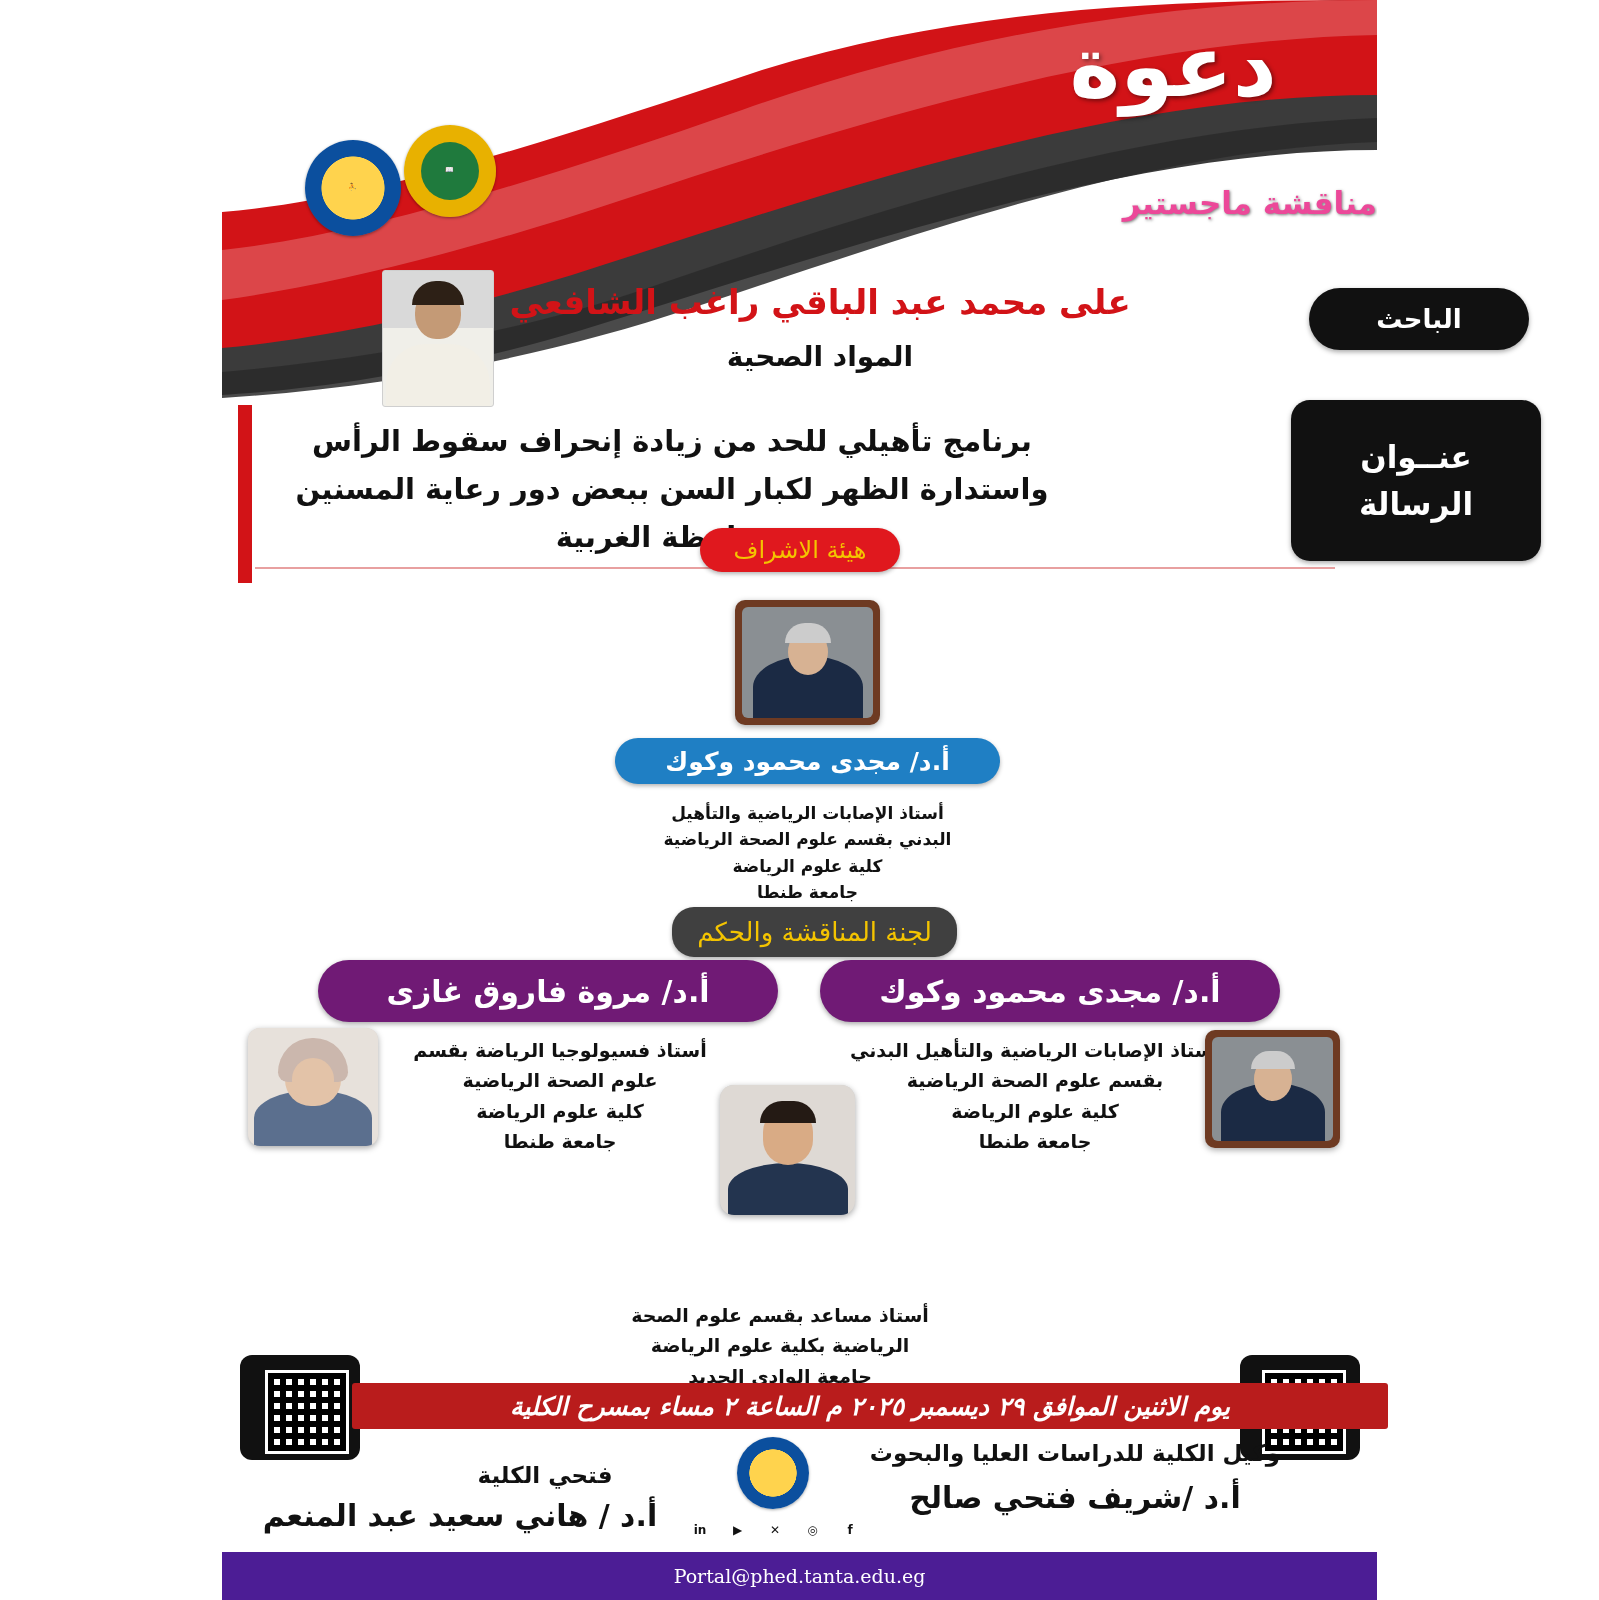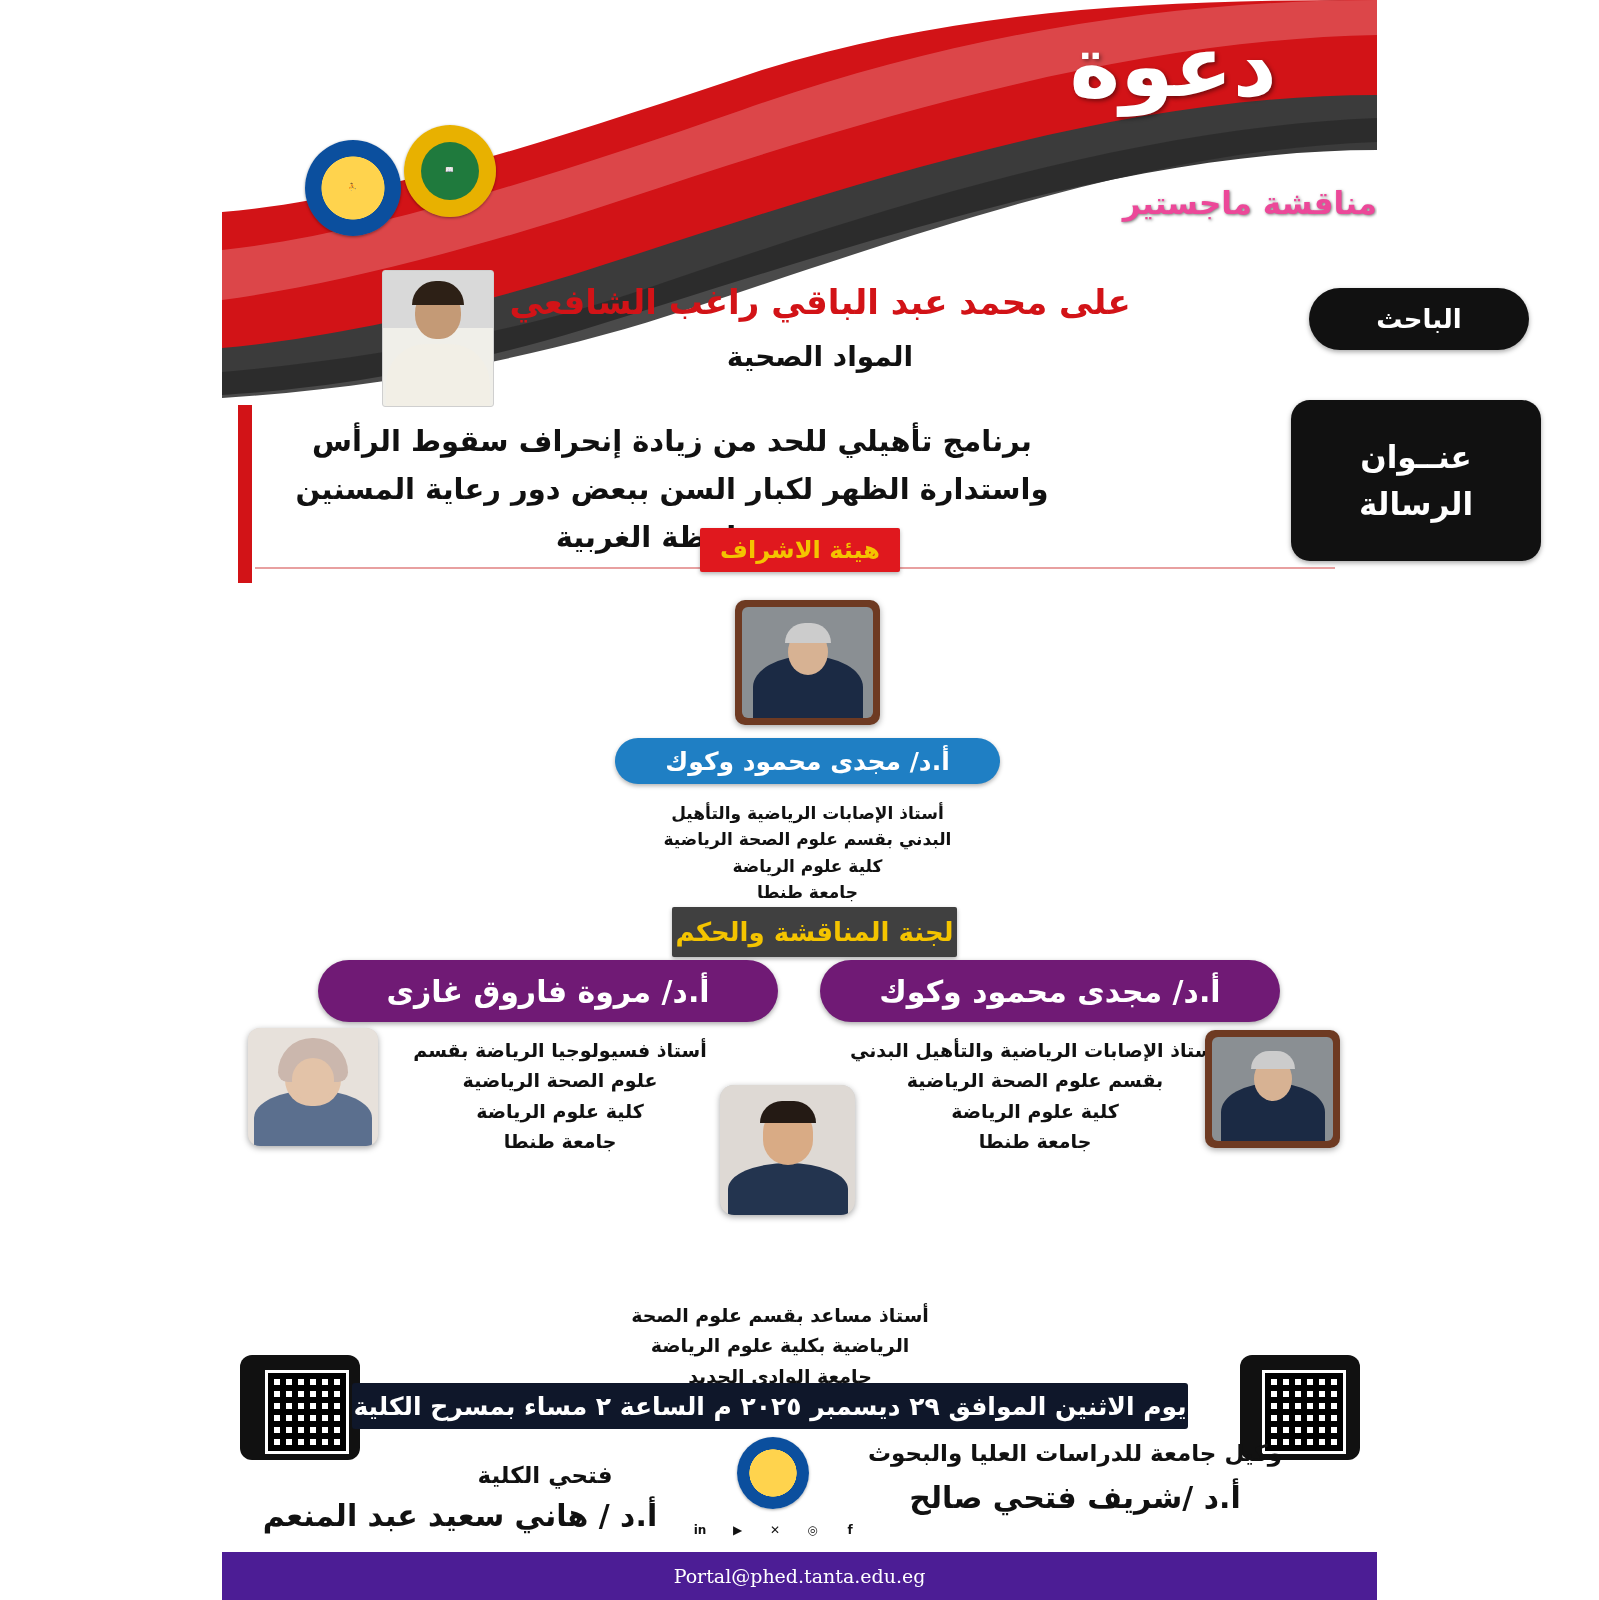--- a/index.html
+++ b/index.html
@@ -86,22 +86,22 @@
     position:absolute;left:262px;top:418px;width:820px;
     font-size:29px;font-weight:bold;color:#111;line-height:1.65;text-align:center;
     letter-spacing:0px;
   }
   .title-underline{
     position:absolute;left:255px;top:567px;width:1080px;height:2px;background:#e8a0a0;
   }
 
   
   .cap{
-    position:absolute;border-radius:2px;display:flex;align-items:center;justify-content:center;
-    font-weight:bold;box-shadow:0 2px 4px rgba(0,0,0,.3);
+    position:absolute;border-radius:22px;display:flex;align-items:center;justify-content:center;
+    font-weight:normal;box-shadow:0 2px 4px rgba(0,0,0,.3);
   }
   #cap-supervision{left:700px;top:528px;width:200px;height:44px;
     background:#e0181e;color:#f4c400;font-size:24px;}
   #cap-committee{left:672px;top:907px;width:285px;height:50px;
     background:#404040;color:#f4c400;font-size:26px;}
 
   
   .photo-frame{
     position:absolute;border-radius:10px;overflow:hidden;
     box-shadow:0 2px 6px rgba(0,0,0,.35);
@@ -136,23 +136,23 @@
     font-size:19px;font-weight:bold;color:#111;line-height:1.6;}
   #c3-info{position:absolute;left:595px;top:1300px;width:370px;text-align:center;
     font-size:19px;font-weight:bold;color:#111;line-height:1.6;}
 
   #c1-photo{left:1205px;top:1030px;width:135px;height:118px;background:#6e3a22;}
   #c2-photo{left:248px;top:1028px;width:130px;height:118px;border-radius:12px;background:#ded6cf;}
   #c3-photo{left:720px;top:1085px;width:135px;height:130px;border-radius:14px;background:#cfcfcf;}
 
   
   .date-bar{
-    position:absolute;left:352px;top:1383px;width:836px;height:46px;background:#0f172a;
-    display:flex;align-items:center;justify-content:center;
-    color:#fff;font-size:25px;font-weight:bold;border-radius:3px;
+    position:absolute;left:352px;top:1383px;width:1036px;height:46px;background:#b91c1c;
+    display:flex;align-items:center;justify-content:center;
+    color:#fff;font-size:25px;font-weight:bold;border-radius:3px;font-style:italic;
   }
   .qr{
     position:absolute;width:78px;height:78px;background:
       repeating-linear-gradient(90deg,#000 0 6px,#fff 6px 12px),
       repeating-linear-gradient(0deg,#000 0 6px,transparent 6px 12px);
     background-blend-mode:multiply;border:3px solid #fff;
   }
   #qr-left{left:265px;top:1370px;}
   #qr-right{left:1262px;top:1370px;}
   .qr-tab{position:absolute;width:120px;height:105px;background:#111;border-radius:12px;}
@@ -274,21 +274,21 @@
     <div class="person-head" style="top:16px;width:56px;height:22px;border-radius:28px 28px 0 0;background:#241a14;"></div>
   </div>
 
   <div class="qr-tab" id="qr-tab-left"></div>
   <div class="qr" id="qr-left"></div>
   <div class="qr-tab" id="qr-tab-right"></div>
   <div class="qr" id="qr-right"></div>
 
   <div class="date-bar">يوم الاثنين الموافق ٢٩ ديسمبر ٢٠٢٥ م الساعة ٢ مساء بمسرح الكلية</div>
 
-  <div class="sig" id="sig-vice-title">وكيل جامعة للدراسات العليا والبحوث</div>
+  <div class="sig" id="sig-vice-title">وكيل الكلية للدراسات العليا والبحوث</div>
   <div class="sig" id="sig-vice-name">أ.د /شريف فتحي صالح</div>
   <div class="sig" id="sig-dean-title">فتحي الكلية</div>
   <div class="sig" id="sig-dean-name">أ.د / هاني سعيد عبد المنعم</div>
 
   <div class="center-logo"></div>
 
   <div class="socials">
     <span class="soc">f</span>
     <span class="soc">◎</span>
     <span class="soc">✕</span>

